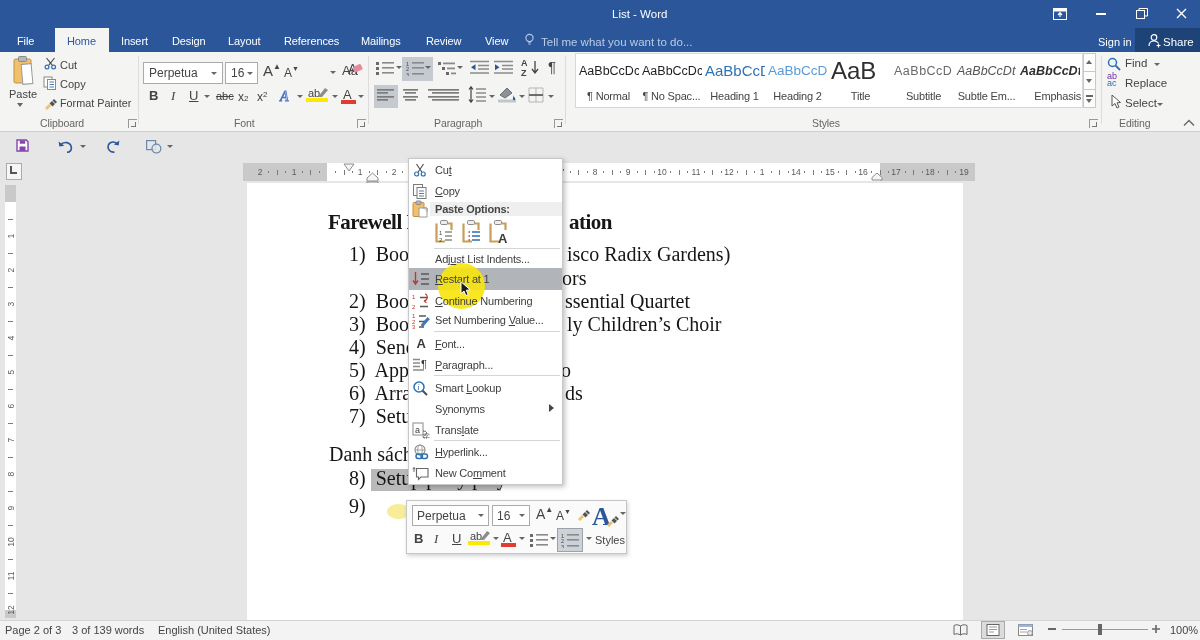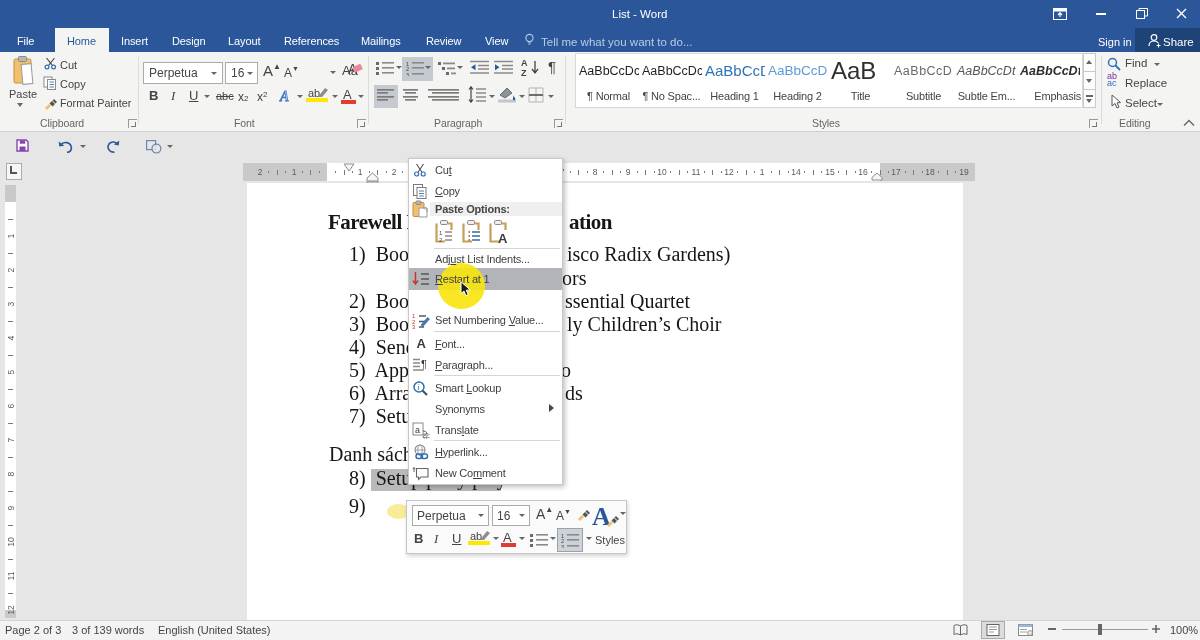--- a/index.html
+++ b/index.html
@@ -456,20 +456,29 @@
       <span class="micon"></span>
       <span class="mtext">Adj<span class="u">u</span>st List Indents...</span>
     </div>
     <div class="ab mrow" style="left:409px;top:269px;">
       <span class="micon"><svg width="18" height="17" viewBox="0 0 18 17">
           <path d="M3.5 1 L3.5 12 M1 9.5 L3.5 13 L6 9.5" stroke="#c0392b" fill="none" stroke-width="1.4"></path>
           <path d="M9 3 L17 3 M9 8 L17 8 M9 13 L17 13" stroke="#585858" stroke-width="1.5"></path>
         </svg></span>
       <span class="mtext"><span class="u">R</span>estart at 1</span>
     </div>
+    <div class="ab mrow" style="left:409px;top:291px;">
+      <span class="micon"><svg width="18" height="17" viewBox="0 0 18 17">
+          <text x="0" y="6" font-size="6" fill="#c0392b">1</text>
+          <text x="0" y="16" font-size="6" fill="#c0392b">2</text>
+          <path d="M8 4.5 L16 4.5 M8 13.5 L16 13.5" stroke="#585858" stroke-width="1.5"></path>
+          <path d="M13 1 C16 1 16 8 12 8 M12 8 L14.5 6.5 M12 8 L14.5 9.8" stroke="#c0392b" fill="none" stroke-width="1.1"></path>
+        </svg></span>
+      <span class="mtext"><span class="u">C</span>ontinue Numbering</span>
+    </div>
     <div class="ab mrow" style="left:409px;top:310px;">
       <span class="micon"><svg width="18" height="17" viewBox="0 0 18 17">
           <text x="0" y="6" font-size="6" fill="#c0392b">1</text>
           <text x="0" y="11.5" font-size="6" fill="#c0392b">2</text>
           <text x="0" y="17" font-size="6" fill="#c0392b">3</text>
           <path d="M7 4 L14 4 M7 9.5 L14 9.5 M7 15 L12 15" stroke="#585858" stroke-width="1.4"></path>
           <path d="M9 13 L15.5 5.5 L17.5 7 L11 14.5 Z" fill="#3e79c8" stroke="#2c5e9e" stroke-width="0.6"></path>
         </svg></span>
       <span class="mtext">Set Numbering <span class="u">V</span>alue...</span>
     </div>

